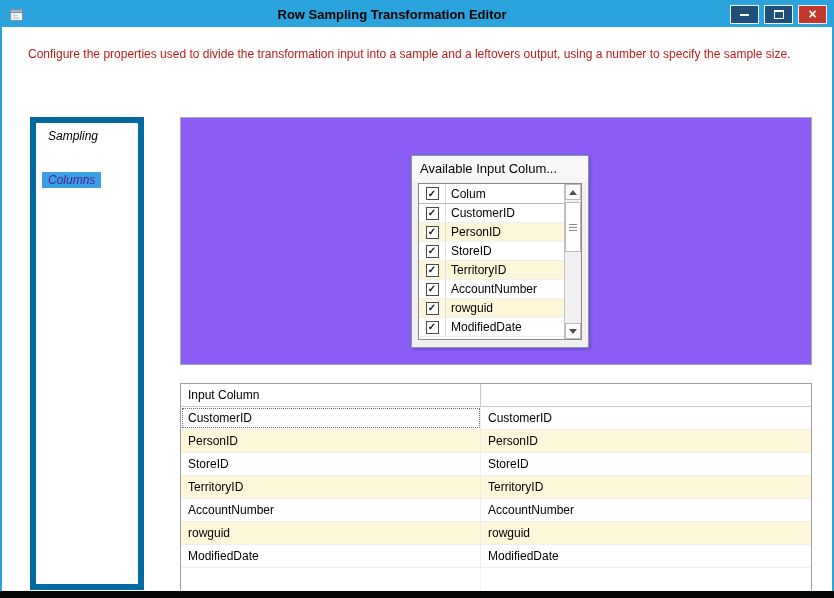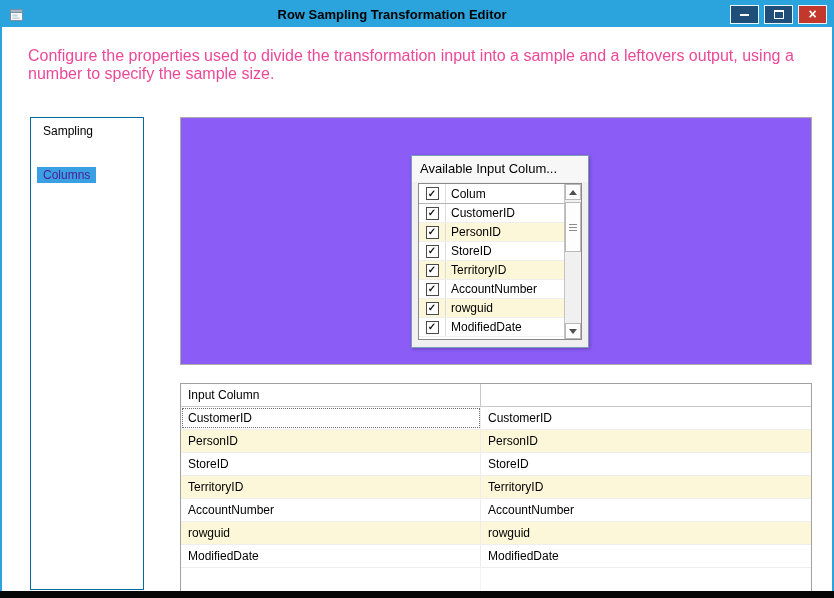--- a/index.html
+++ b/index.html
@@ -22,24 +22,24 @@
             font-weight:700;color:#000000;white-space:nowrap;overflow:hidden;}
   .tb-btns{margin-left:auto;display:flex;gap:5px;z-index:2;}
   .tb-btn{width:29px;height:19px;display:flex;align-items:center;justify-content:center;
           border:1px solid #eaf5fb;cursor:default;}
   .tb-btn.minmax{background:#1F4E79;}
   .tb-btn.close{background:var(--close);}
   .glyph-min{width:9px;height:2px;background:#fff;}
   .glyph-max{width:10px;height:9px;border:1px solid #fff;border-top-width:2px;}
   .glyph-close{color:#fff;font-size:14px;font-weight:700;line-height:1;margin-top:-1px;}
   
-  .desc{position:absolute;left:26px;top:45px;width:780px;font-size:16px;color:#ec4899;}
+  .desc{position:absolute;left:26px;top:45px;width:780px;font-size:12px;color:#b91c1c;}
   
   .sidebar{position:absolute;left:28px;top:115px;width:114px;height:473px;background:#fff;
-           border:1px solid #0369a1;padding:5px 0;}
+           border:6px solid #0369a1;padding:5px 0;font-style:italic;}
   .sb-item{font-size:12px;margin:0 6px 3px 6px;padding:1px 6px;width:fit-content;color:#000;}
   .sb-item.selected{background:var(--selection);color:#4c1d95;margin-top:28px;}
   
   .top-panel{position:absolute;left:178px;top:115px;width:632px;height:248px;background:#8b5cf6;
              border:1px solid #ababab;}
   .mini{position:absolute;left:230px;top:37px;width:178px;height:193px;background:#f0f0f0;
         border:1px solid #7b9cb8;box-shadow:1px 1px 3px rgba(0,0,0,.25);}
   .mini-caption{height:26px;line-height:26px;padding-left:8px;font-size:13px;color:#000;
                 background:#f7f7f7;white-space:nowrap;overflow:hidden;}
   .ac-grid{position:absolute;left:6px;right:6px;top:27px;bottom:7px;background:#fff;

